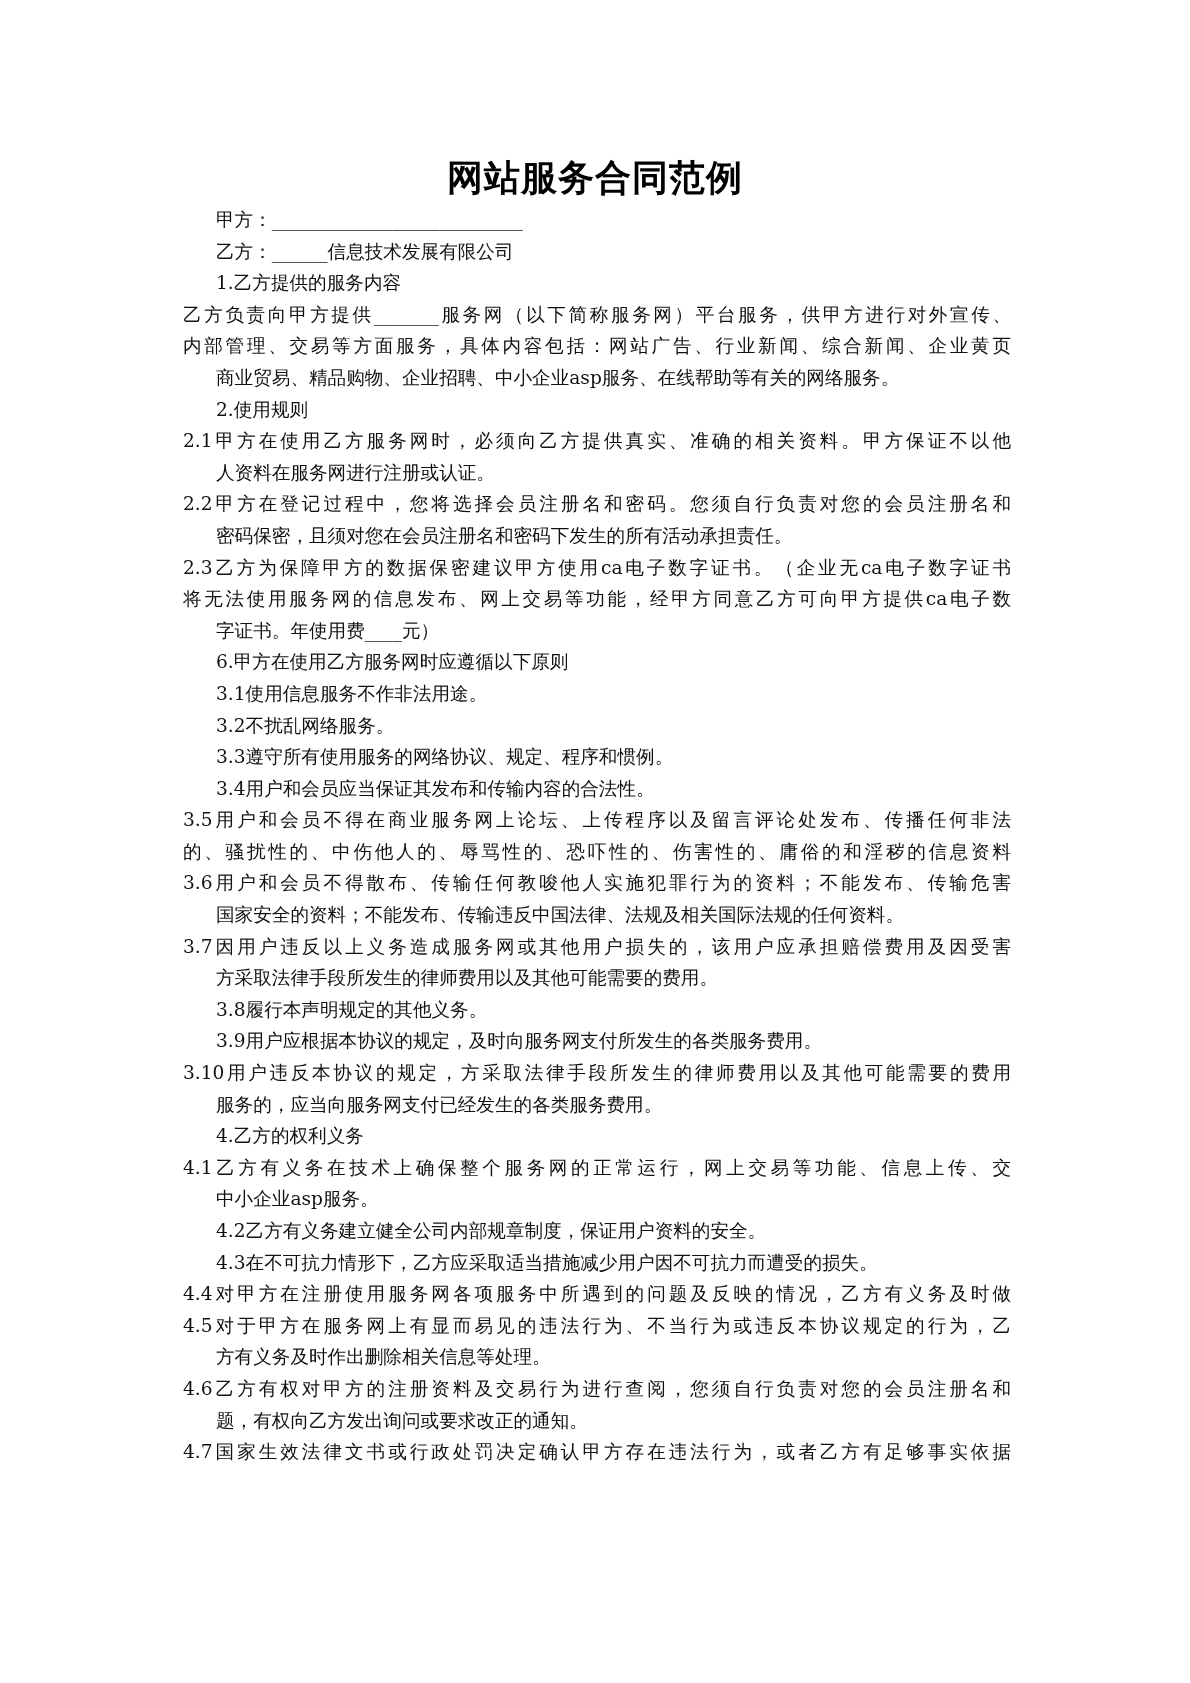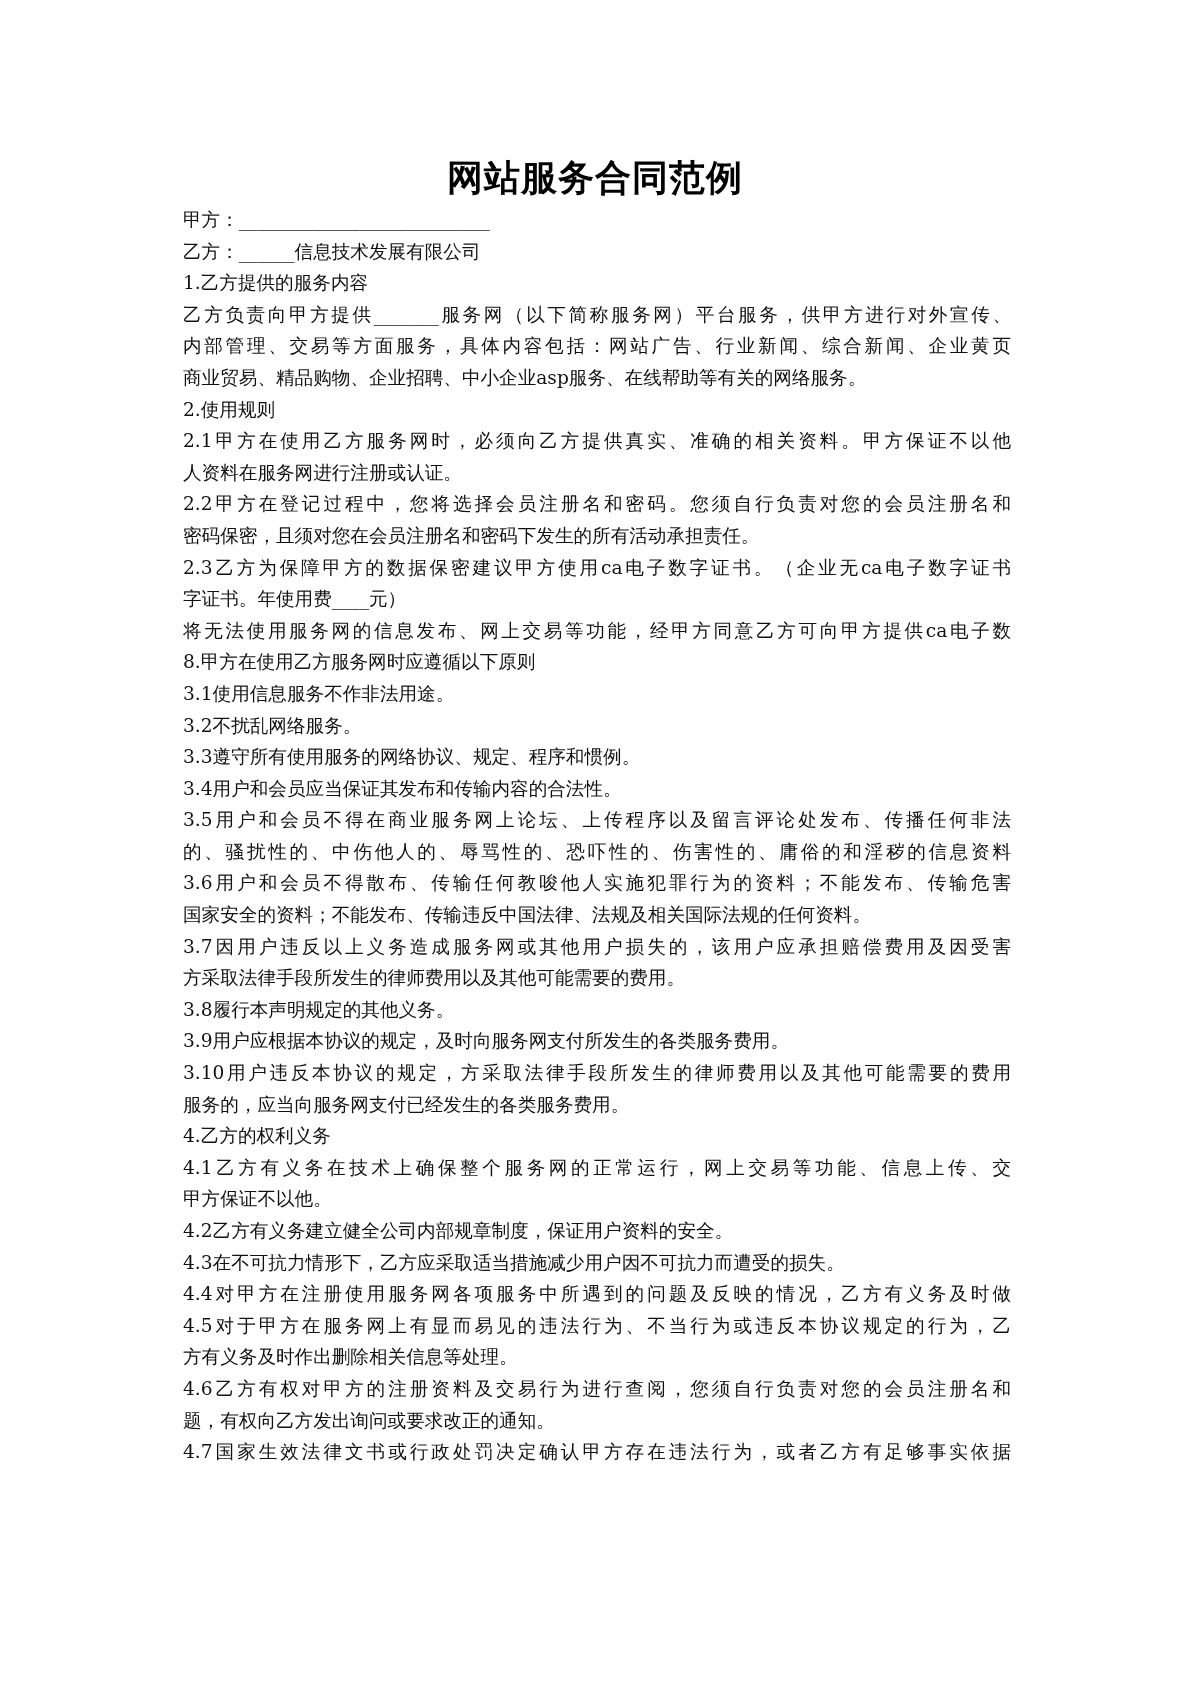--- a/index.html
+++ b/index.html
@@ -15,60 +15,60 @@
   }
   .body {
     position: absolute; left: 183px; top: 204px; width: 828px;
     font-family: "DejaVu Serif", "Liberation Serif", serif;
     font-size: 18.6px; line-height: 31.6px; color: #111;
   }
   .line {
     display: block; white-space: nowrap; height: 31.6px;
     text-align: justify; text-align-last: justify;
   }
-  .line.last { text-align-last: left; }
+  .line.last { text-align-last: left; margin-left: 33px; }
 </style>
 </head>
 <body>
 
 <div class="page">
   <div class="title">网站服务合同范例</div>
   <div class="body" id="doc-body">
       <div class="line last">甲方：___________________________</div>
       <div class="line last">乙方：______信息技术发展有限公司</div>
       <div class="line last">1.乙方提供的服务内容</div>
       <div class="line">乙方负责向甲方提供_______服务网（以下简称服务网）平台服务，供甲方进行对外宣传、</div>
       <div class="line">内部管理、交易等方面服务，具体内容包括：网站广告、行业新闻、综合新闻、企业黄页</div>
       <div class="line last">商业贸易、精品购物、企业招聘、中小企业asp服务、在线帮助等有关的网络服务。</div>
       <div class="line last">2.使用规则</div>
       <div class="line">2.1甲方在使用乙方服务网时，必须向乙方提供真实、准确的相关资料。甲方保证不以他</div>
       <div class="line last">人资料在服务网进行注册或认证。</div>
       <div class="line">2.2甲方在登记过程中，您将选择会员注册名和密码。您须自行负责对您的会员注册名和</div>
       <div class="line last">密码保密，且须对您在会员注册名和密码下发生的所有活动承担责任。</div>
       <div class="line">2.3乙方为保障甲方的数据保密建议甲方使用ca电子数字证书。（企业无ca电子数字证书</div>
+      <div class="line">将无法使用服务网的信息发布、网上交易等功能，经甲方同意乙方可向甲方提供ca电子数</div>
       <div class="line last">字证书。年使用费____元）</div>
-      <div class="line">将无法使用服务网的信息发布、网上交易等功能，经甲方同意乙方可向甲方提供ca电子数</div>
-      <div class="line last">8.甲方在使用乙方服务网时应遵循以下原则</div>
+      <div class="line last">6.甲方在使用乙方服务网时应遵循以下原则</div>
       <div class="line last">3.1使用信息服务不作非法用途。</div>
       <div class="line last">3.2不扰乱网络服务。</div>
       <div class="line last">3.3遵守所有使用服务的网络协议、规定、程序和惯例。</div>
       <div class="line last">3.4用户和会员应当保证其发布和传输内容的合法性。</div>
       <div class="line">3.5用户和会员不得在商业服务网上论坛、上传程序以及留言评论处发布、传播任何非法</div>
       <div class="line">的、骚扰性的、中伤他人的、辱骂性的、恐吓性的、伤害性的、庸俗的和淫秽的信息资料</div>
       <div class="line">3.6用户和会员不得散布、传输任何教唆他人实施犯罪行为的资料；不能发布、传输危害</div>
       <div class="line last">国家安全的资料；不能发布、传输违反中国法律、法规及相关国际法规的任何资料。</div>
       <div class="line">3.7因用户违反以上义务造成服务网或其他用户损失的，该用户应承担赔偿费用及因受害</div>
       <div class="line last">方采取法律手段所发生的律师费用以及其他可能需要的费用。</div>
       <div class="line last">3.8履行本声明规定的其他义务。</div>
       <div class="line last">3.9用户应根据本协议的规定，及时向服务网支付所发生的各类服务费用。</div>
       <div class="line">3.10用户违反本协议的规定，方采取法律手段所发生的律师费用以及其他可能需要的费用</div>
       <div class="line last">服务的，应当向服务网支付已经发生的各类服务费用。</div>
       <div class="line last">4.乙方的权利义务</div>
       <div class="line">4.1乙方有义务在技术上确保整个服务网的正常运行，网上交易等功能、信息上传、交</div>
-      <div class="line last">甲方保证不以他。</div>
+      <div class="line last">中小企业asp服务。</div>
       <div class="line last">4.2乙方有义务建立健全公司内部规章制度，保证用户资料的安全。</div>
       <div class="line last">4.3在不可抗力情形下，乙方应采取适当措施减少用户因不可抗力而遭受的损失。</div>
       <div class="line">4.4对甲方在注册使用服务网各项服务中所遇到的问题及反映的情况，乙方有义务及时做</div>
       <div class="line">4.5对于甲方在服务网上有显而易见的违法行为、不当行为或违反本协议规定的行为，乙</div>
       <div class="line last">方有义务及时作出删除相关信息等处理。</div>
       <div class="line">4.6乙方有权对甲方的注册资料及交易行为进行查阅，您须自行负责对您的会员注册名和</div>
       <div class="line last">题，有权向乙方发出询问或要求改正的通知。</div>
       <div class="line">4.7国家生效法律文书或行政处罚决定确认甲方存在违法行为，或者乙方有足够事实依据</div>
     </div>
 </div>

